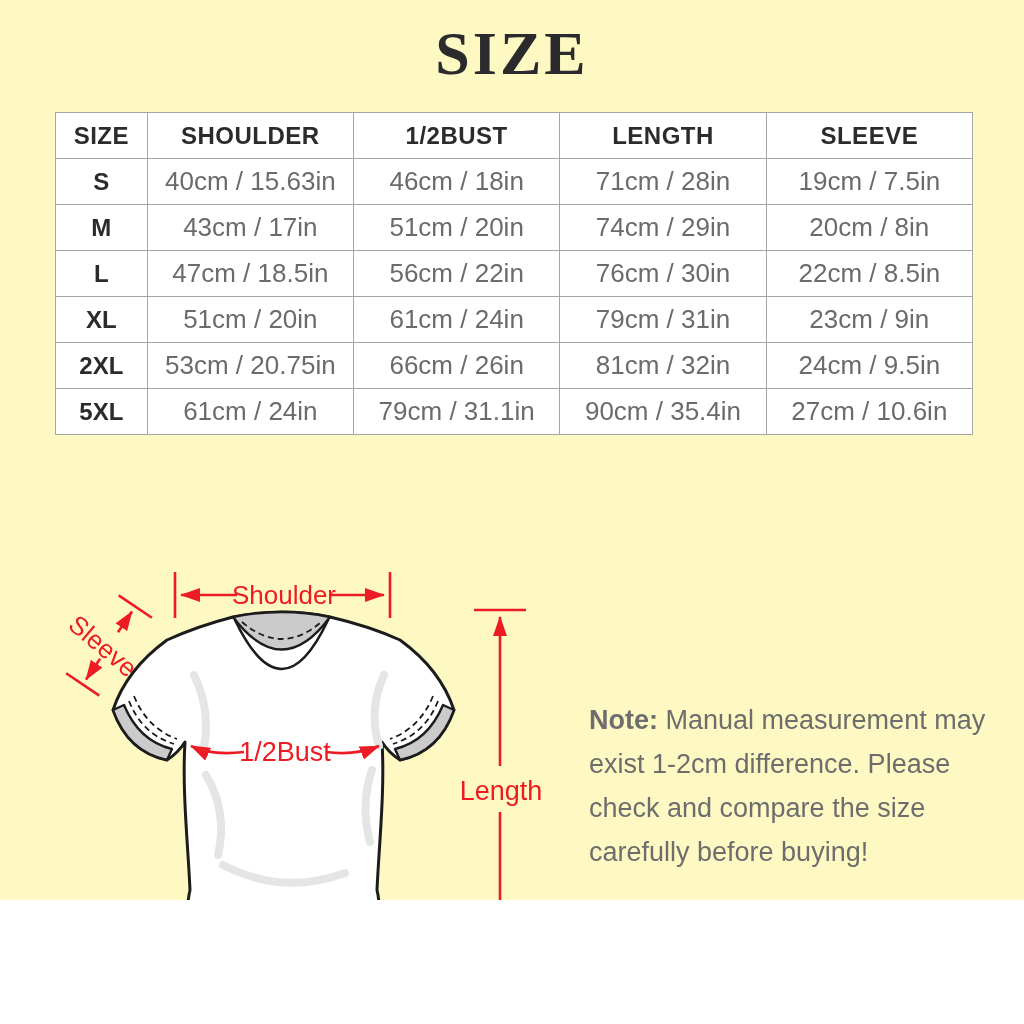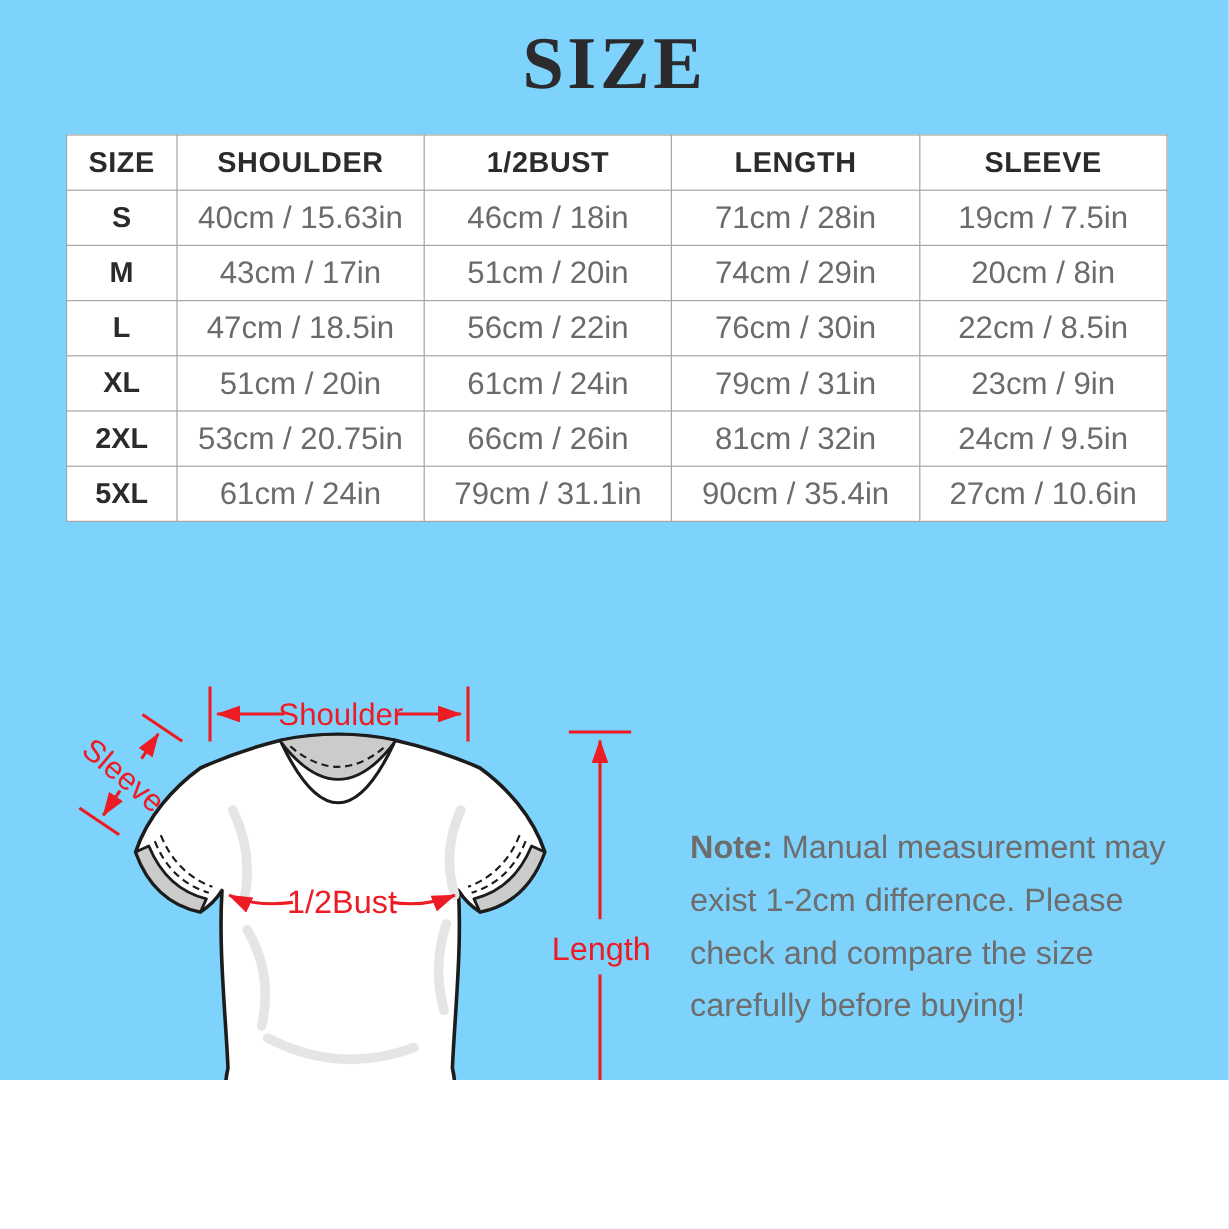--- a/index.html
+++ b/index.html
@@ -1,20 +1,20 @@
 <!DOCTYPE html>
 <html style="--accent: #ed1c24; --ink: #2b2b2e; --muted: #6b6b6b; --border: #a5a5a5; --shade: #cbcbcb; --outline: #1c1c1c; --note: #6d6d6d;"><head>
 <meta charset="utf-8">
 <style>
   :root{
     --accent:#ed1c24; --ink:#2b2b2e; --muted:#6b6b6b; --border:#a5a5a5;
     --shade:#cbcbcb; --outline:#1c1c1c; --wrinkle:#e5e5e5; --note:#6d6d6d;
   }
   html,body{margin:0;padding:0;background:#fff;}
-  .canvas{position:relative;width:1024px;height:900px;background:#7dd3fc;overflow:hidden;
+  .canvas{position:relative;width:1024px;height:900px;background:#fef9c3;overflow:hidden;
           font-family:"Liberation Sans",sans-serif;}
   .title{position:absolute;top:18px;left:0;right:0;text-align:center;
          font-family:"Liberation Serif",serif;font-weight:700;font-size:62px;
          letter-spacing:3px;color:var(--ink);}
   table.size-table{position:absolute;left:55px;top:112px;width:918px;
          border-collapse:collapse;table-layout:fixed;background:#fff;}
   .size-table th,.size-table td{border:1px solid var(--border);height:45px;
          text-align:center;vertical-align:middle;padding:0;white-space:nowrap;}
   .size-table th{font-size:24px;font-weight:700;color:var(--ink);letter-spacing:.5px;}
   .size-table td{font-size:26px;color:var(--muted);}
@@ -22,21 +22,21 @@
   .diagram{position:absolute;left:40px;top:560px;width:530px;height:464px;}
   .ol{fill:none;stroke:var(--outline);stroke-width:3;stroke-linecap:round;stroke-linejoin:round;}
   .body-fill{fill:#fff;}
   .shade{fill:var(--shade);stroke:var(--outline);stroke-width:2.4;stroke-linejoin:round;}
   .stitch{fill:none;stroke:var(--outline);stroke-width:1.8;stroke-dasharray:6 4;}
   .stitch2{fill:none;stroke:var(--outline);stroke-width:2;stroke-dasharray:7 4;}
   .wr{fill:none;stroke:var(--wrinkle);stroke-width:8;stroke-linecap:round;}
   .red{fill:none;stroke:var(--accent);stroke-width:2.6;}
   .redlabel{fill:var(--accent);font-family:"Liberation Sans",sans-serif;font-size:26px;}
   .arrowhead{fill:var(--accent);}
-  .note{position:absolute;left:575px;top:684px;width:406px;margin:0;
+  .note{position:absolute;left:575px;top:684px;width:406px;margin:14px;
         font-size:27px;line-height:44px;color:var(--note);}
   .note b{font-weight:700;}
 </style>
 </head>
 <body>
 
 <div class="canvas">
 
   <div class="title">SIZE</div>
 

